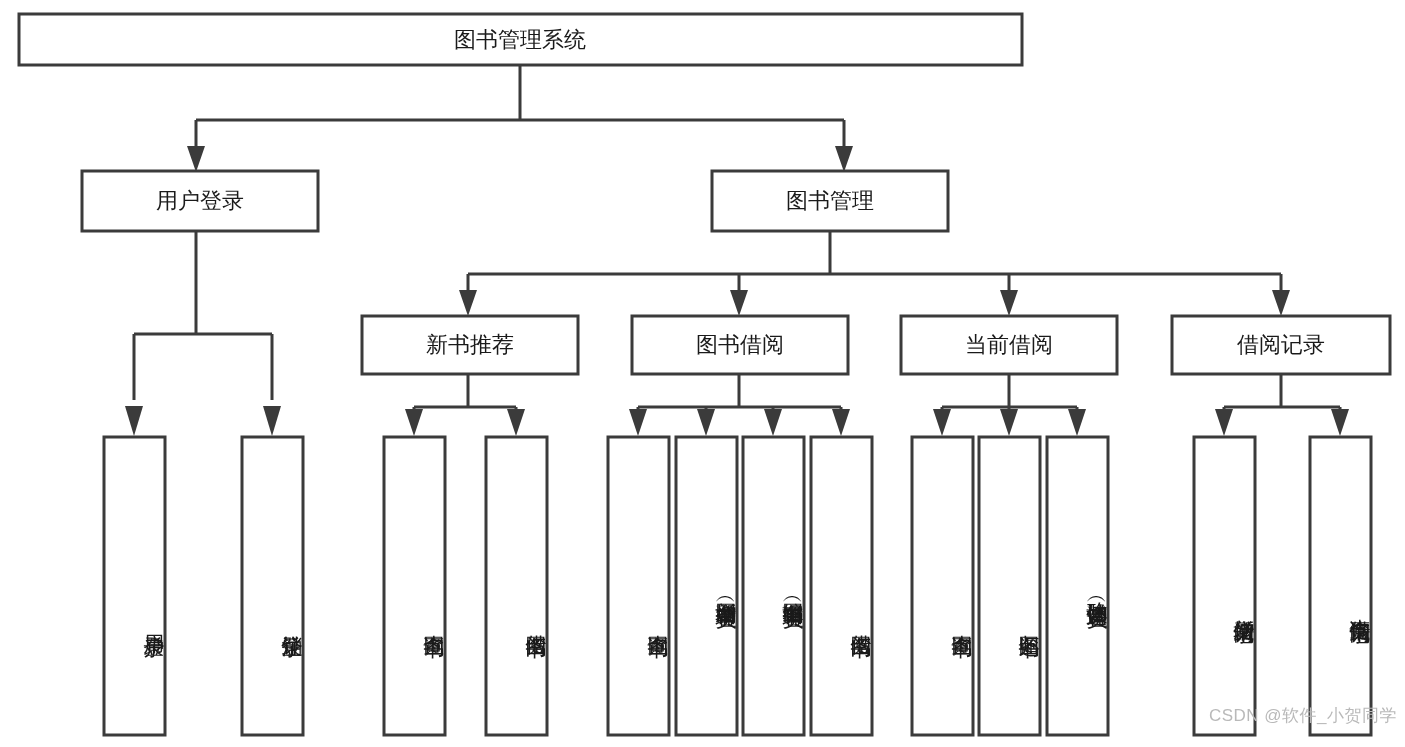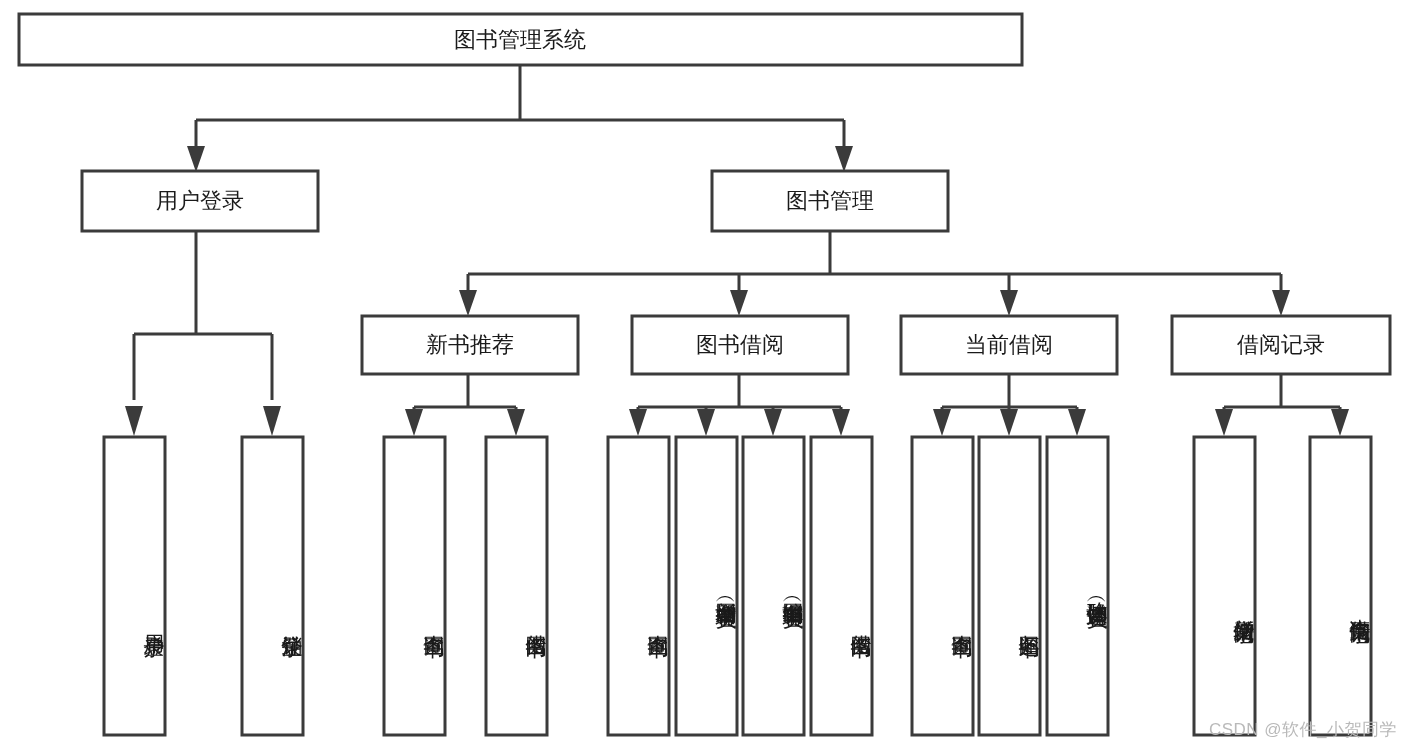--- a/index.html
+++ b/index.html
@@ -60,21 +60,21 @@
     letter-spacing: 1px;
     display: flex;
     align-items: flex-start;
     justify-content: center;
     white-space: nowrap;
     pointer-events: none;
   }
   .watermark {
     position: absolute;
     right: 8px;
-    bottom: 6px;
+    bottom: 20px;
     font-family: "Liberation Sans", "DejaVu Sans", sans-serif;
     font-size: 17px;
     color: #b9b9b9;
     white-space: nowrap;
     letter-spacing: 0.5px;
   }
 </style>
 </head>
 <body>
 

